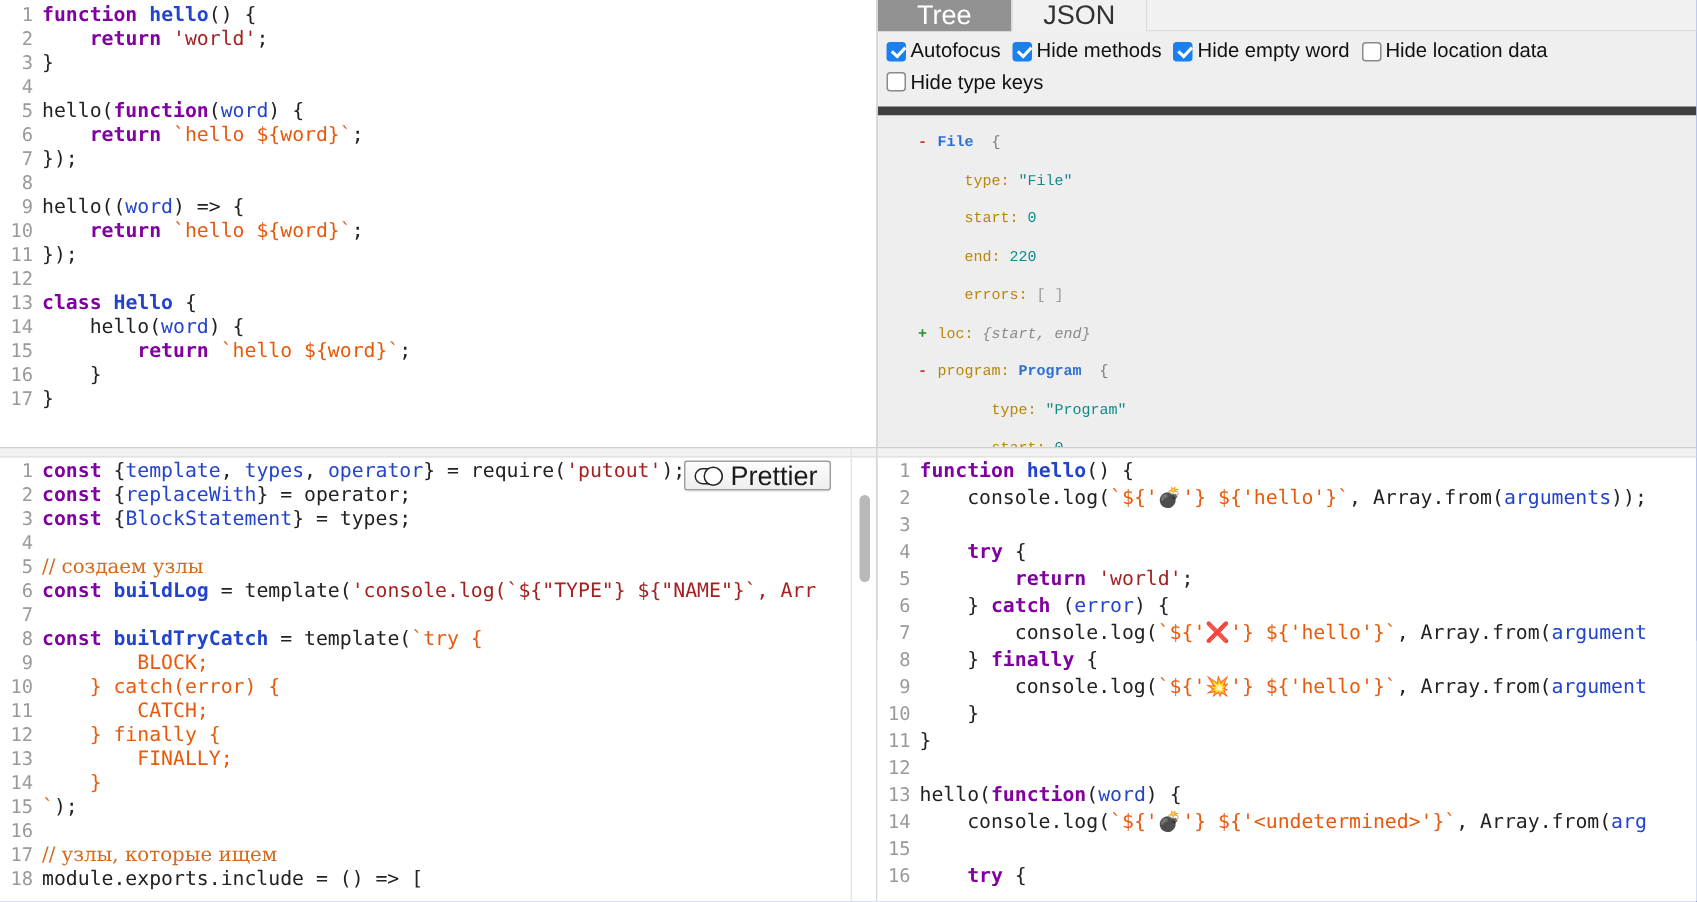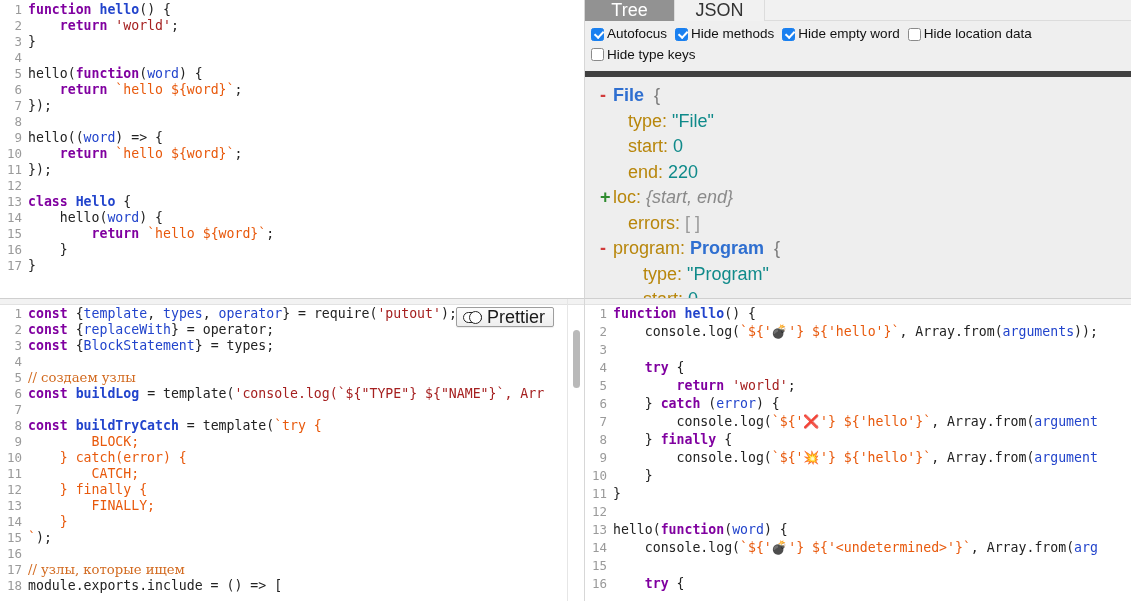--- a/index.html
+++ b/index.html
@@ -117,23 +117,23 @@
     width: 3.6px; height: 7.4px;
     border: solid #fff;
     border-width: 0 2px 2px 0;
     transform: rotate(43deg);
   }
   .optlabel { font-size: 13.5px; }
 
   .tree {
     flex: 1 1 auto;
     overflow: hidden;
-    padding: 6px 0 0 4px;
-    font-family: Liberation Sans, sans-serif;
-    font-size: 18px;
+    padding: 6px 0 0 15px;
+    font-family: Liberation Mono, monospace;
+    font-size: 10px;
     line-height: 25.5px;
     background: #eeeeee;
   }
   .trow { white-space: pre; padding-left: 6px; }
   .tgl { display: inline-block; width: 13px; font-weight: bold; cursor: pointer; }
   .tgl.minus { color: #d13b3b; }
   .tgl.plus  { color: #2e8b2e; }
   .tkey  { color: #b8860b; }
   .tname { color: #2f6fd0; font-weight: bold; }
   .tstr  { color: #0f8a8a; }
@@ -248,22 +248,22 @@
         </label><br><label class="opt">
           <span class="cb"></span>
           <span class="optlabel">Hide type keys</span>
         </label></div>
 
     <div class="tree" id="tree-rows">
         <div class="trow"><span> </span><span class="tgl minus">-</span><span class="tname">File</span><span class="tbrace">  {</span></div>
         <div class="trow"><span>    </span><span class="tgl "> </span><span class="tkey">type:</span><span class="plain"> </span><span class="tstr">"File"</span></div>
         <div class="trow"><span>    </span><span class="tgl "> </span><span class="tkey">start:</span><span class="plain"> </span><span class="tnum">0</span></div>
         <div class="trow"><span>    </span><span class="tgl "> </span><span class="tkey">end:</span><span class="plain"> </span><span class="tnum">220</span></div>
+        <div class="trow"><span>    </span><span class="tgl "> </span><span class="tkey">errors:</span><span class="plain"> </span><span class="tmuted">[ ]</span></div>
         <div class="trow"><span> </span><span class="tgl plus">+</span><span class="tkey">loc:</span><span class="plain"> </span><span class="tplaceholder">{start, end}</span></div>
-        <div class="trow"><span>    </span><span class="tgl "> </span><span class="tkey">errors:</span><span class="plain"> </span><span class="tmuted">[ ]</span></div>
         <div class="trow"><span> </span><span class="tgl minus">-</span><span class="tkey">program:</span><span class="plain"> </span><span class="tname">Program</span><span class="tbrace">  {</span></div>
         <div class="trow"><span>       </span><span class="tgl "> </span><span class="tkey">type:</span><span class="plain"> </span><span class="tstr">"Program"</span></div>
         <div class="trow"><span>       </span><span class="tgl "> </span><span class="tkey">start:</span><span class="plain"> </span><span class="tnum">0</span></div>
       </div>
   </div>
 
   <div class="editor bl">
     <div class="bl-top-strip"></div>
 
     <button class="prettier-btn">

